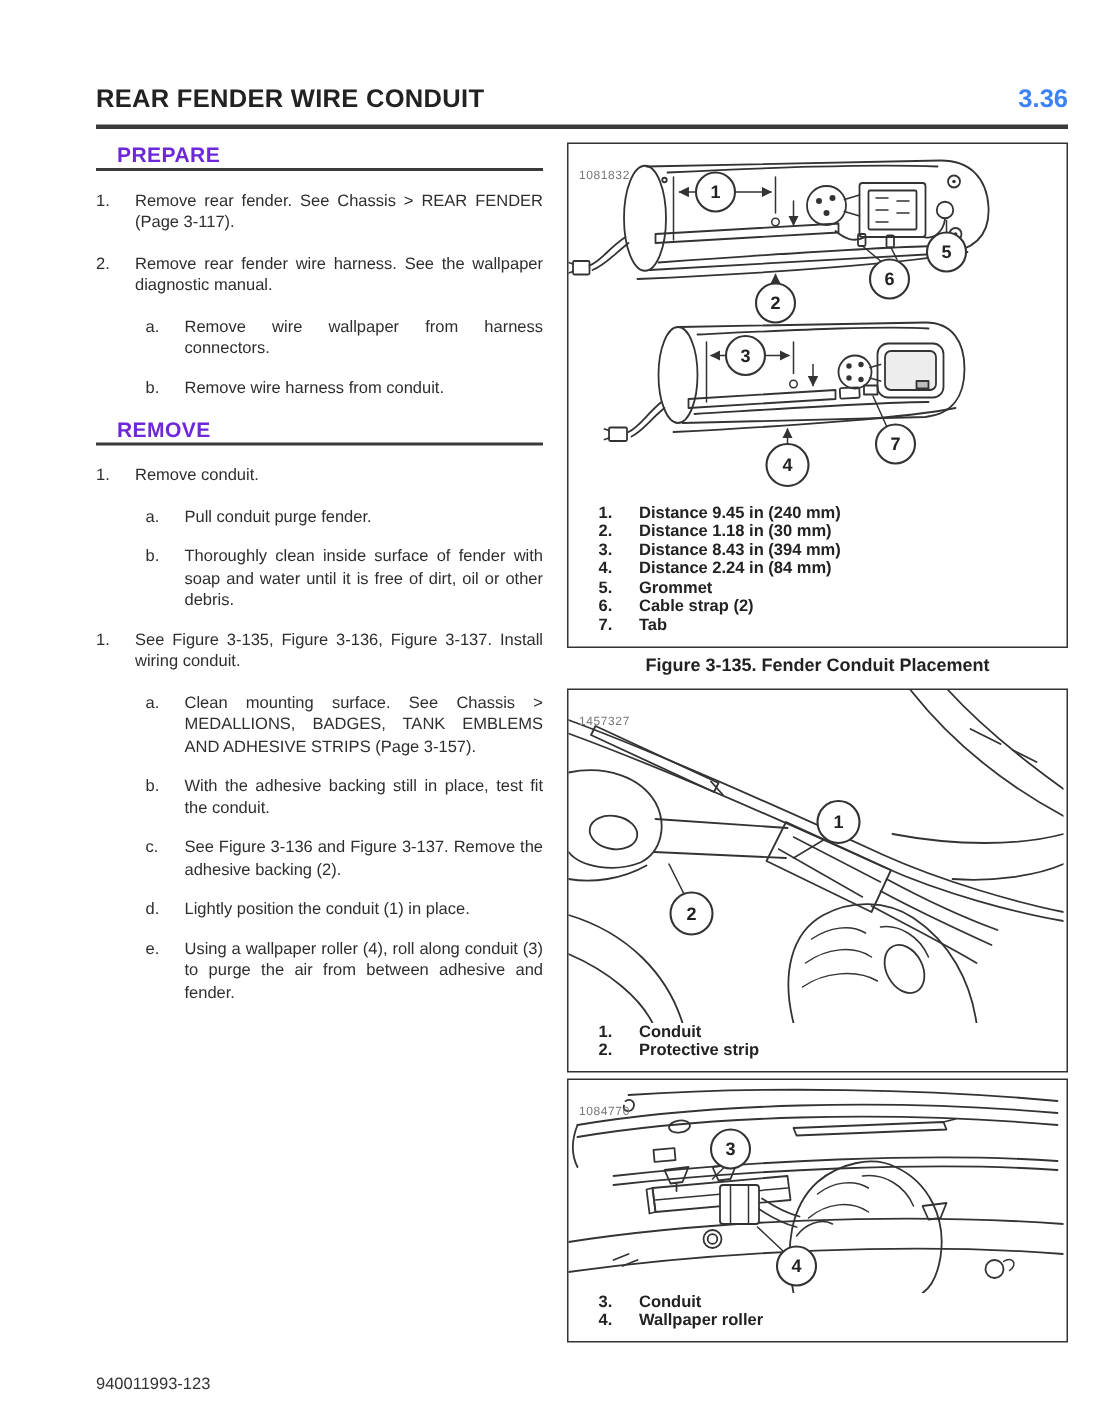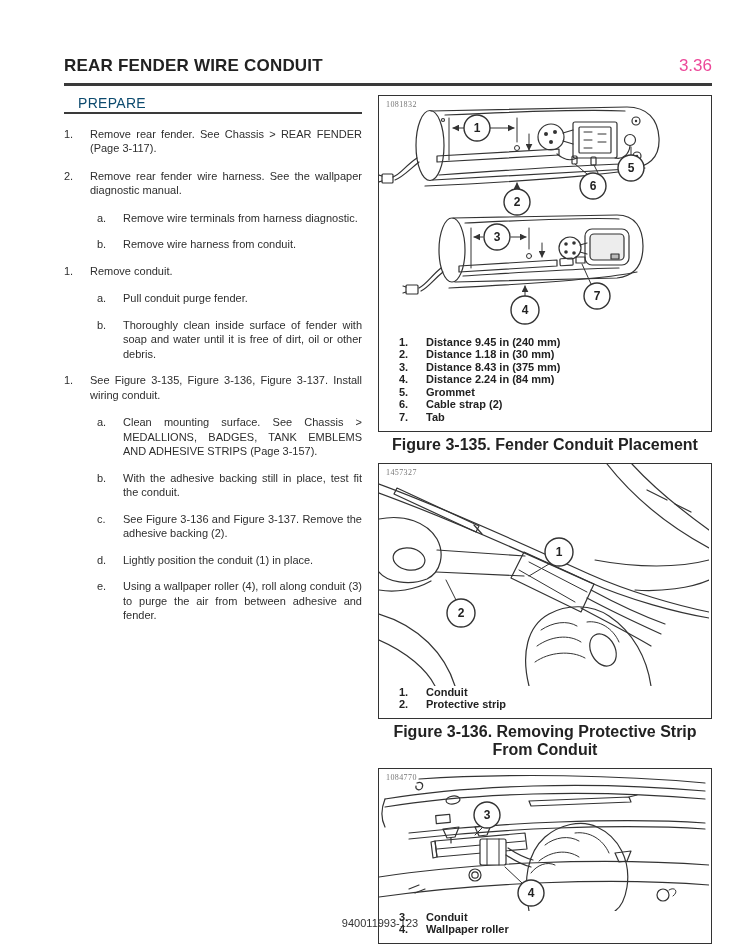--- a/index.html
+++ b/index.html
@@ -4,50 +4,50 @@
 <style>
   html,body { margin:0; padding:0; }
   body {
     width:734px; height:950px; background:#ffffff;
     font-family:"Liberation Sans", sans-serif; color:#2b2b2b;
     position:relative; overflow:hidden;
   }
   .page { position:absolute; inset:0; padding:12px 22px 0 64px; box-sizing:border-box; }
   header { display:flex; justify-content:space-between; align-items:baseline;text-align:right; }
   h1 { font-size:17px; font-weight:bold; margin:8px 0 0 0; color:#222; letter-spacing:.2px; }
-  .secnum { font-size:17px; font-weight:normal; color:#ec4899;margin-top:44px; }
+  .secnum { font-size:17px; font-weight:bold; color:#3b82f6;margin-top:44px; }
   .rule { height:2.5px; background:#3a3a3a; margin-top:7px; }
   .content { display:flex; margin-top:9px; }
   .left-col { width:314px; padding-right:16px; box-sizing:border-box; }
   .right-col { width:334px; }
   h2.sec-head {
-    font-size:14px; font-weight:normal; color:#0c4a6e; letter-spacing:.3px;
+    font-size:14px; font-weight:bold; color:#6d28d9; letter-spacing:.3px;
     border-bottom:2px solid #3a3a3a; padding-bottom:1px; margin:4px 0 13px 0;padding-left:14px;
   }
   section:first-of-type h2.sec-head { margin-top:0; }
   .item, .subitem { display:flex; font-size:11px; line-height:1.32; margin-bottom:13px; color:#2e2e2e; }
   .subitem { margin-left:33px; margin-bottom:12px; }
   .item .num, .subitem .num { flex:0 0 26px; }
   .item .txt, .subitem .txt { flex:1; text-align:justify; }
   figure { margin:0 0 4px 0; }
   .figbox { position:relative; border:1.6px solid #333; background:#fff; box-sizing:border-box; }
-  .figid { position:absolute; top:4px; left:7px; font-size:8px; color:#777; letter-spacing:.4px;font-family:Liberation Serif, serif; }
+  .figid { position:absolute; top:16px; left:7px; font-size:8px; color:#777; letter-spacing:.4px; }
   .legend { padding:0 4px 7px 20px; }
   .lrow { display:flex; font-size:11px; font-weight:bold; line-height:12.6px; color:#222; }
   .lrow .lnum { flex:0 0 27px; }
-  figcaption { text-align:center; font-size:16px; font-weight:bold; color:#222; margin:4px 0 9px 0; }
+  figcaption { text-align:center; font-size:12px; font-weight:bold; color:#222; margin:4px 0 9px 0; }
   svg { display:block; }
   svg text { font-family:"Liberation Sans", sans-serif; font-size:12px; fill:#222; font-weight:bold; }
   svg .ln { stroke:#333; stroke-width:1.2; fill:none; stroke-linecap:round; stroke-linejoin:round; }
   svg .thin { stroke:#333; stroke-width:1; fill:none; stroke-linecap:round; }
   svg .co { fill:#fff; stroke:#333; stroke-width:1.4; }
   svg .dot { fill:#333; stroke:none; }
   footer {
     position:absolute; left:64px; right:38px; bottom:21px;
-    display:flex; justify-content:center; font-size:11px; color:#333;
+    display:flex; justify-content:flex-start; font-size:11px; color:#333;
   }
 </style>
 </head>
 <body>
 
 <div class="page">
 
   <header>
     <h1>REAR FENDER WIRE CONDUIT</h1>
     <div class="secnum">3.36</div>
@@ -63,29 +63,30 @@
         <div class="item">
           <span class="num">1.</span>
           <div class="txt">Remove rear fender. See Chassis &gt; REAR FENDER (Page 3-117).</div>
         </div>
         <div class="item">
           <span class="num">2.</span>
           <div class="txt">Remove rear fender wire harness. See the wallpaper diagnostic manual.</div>
         </div>
         <div class="subitem">
           <span class="num">a.</span>
-          <div class="txt">Remove wire terminals from harness diagnostic.</div>
+          <div class="txt">Remove wire wallpaper from harness connectors.</div>
         </div>
         <div class="subitem">
           <span class="num">b.</span>
           <div class="txt">Remove wire harness from conduit.</div>
         </div>
       </section>
 
       <section>
+        <h2 class="sec-head">REMOVE</h2>
         <div class="item">
           <span class="num">1.</span>
           <div class="txt">Remove conduit.</div>
         </div>
         <div class="subitem">
           <span class="num">a.</span>
           <div class="txt">Pull conduit purge fender.</div>
         </div>
         <div class="subitem">
           <span class="num">b.</span>
@@ -242,21 +243,21 @@
             <div class="lrow">
                 <span class="lnum">1.</span>
                 <span class="llab">Distance 9.45 in (240 mm)</span>
               </div>
             <div class="lrow">
                 <span class="lnum">2.</span>
                 <span class="llab">Distance 1.18 in (30 mm)</span>
               </div>
             <div class="lrow">
                 <span class="lnum">3.</span>
-                <span class="llab">Distance 8.43 in (375 mm)</span>
+                <span class="llab">Distance 8.43 in (394 mm)</span>
               </div>
             <div class="lrow">
                 <span class="lnum">4.</span>
                 <span class="llab">Distance 2.24 in (84 mm)</span>
               </div>
             <div class="lrow">
                 <span class="lnum">5.</span>
                 <span class="llab">Grommet</span>
               </div>
             <div class="lrow">
@@ -331,21 +332,20 @@
             <div class="lrow">
                 <span class="lnum">1.</span>
                 <span class="llab">Conduit</span>
               </div>
             <div class="lrow">
                 <span class="lnum">2.</span>
                 <span class="llab">Protective strip</span>
               </div>
           </div>
         </div>
-        <figcaption>Figure 3-136. Removing Protective Strip From Conduit</figcaption>
       </figure>
 
       <figure>
         <div class="figbox">
           <span class="figid">1084770</span>
           <svg viewBox="0 0 330 142" width="330" height="142">
             <g class="ln">
 
               <path d="M40,10 C130,4 240,6 326,14"></path>
               <path d="M6,30 C90,16 210,12 326,22"></path>

